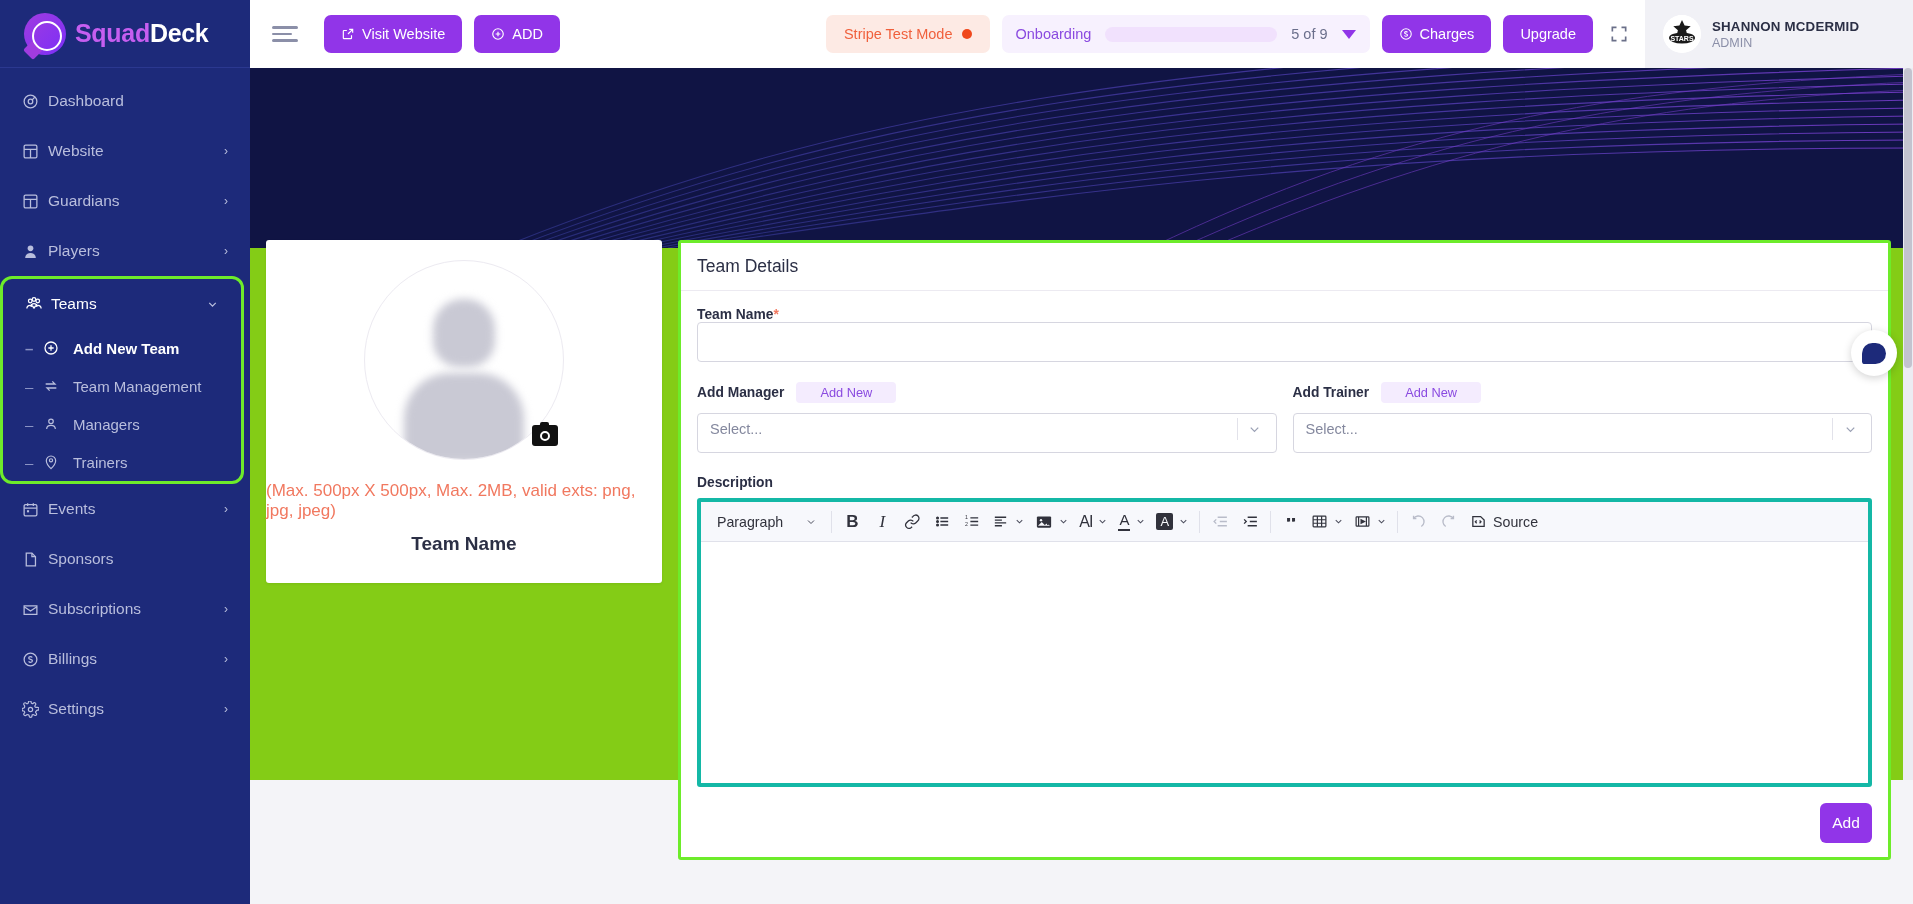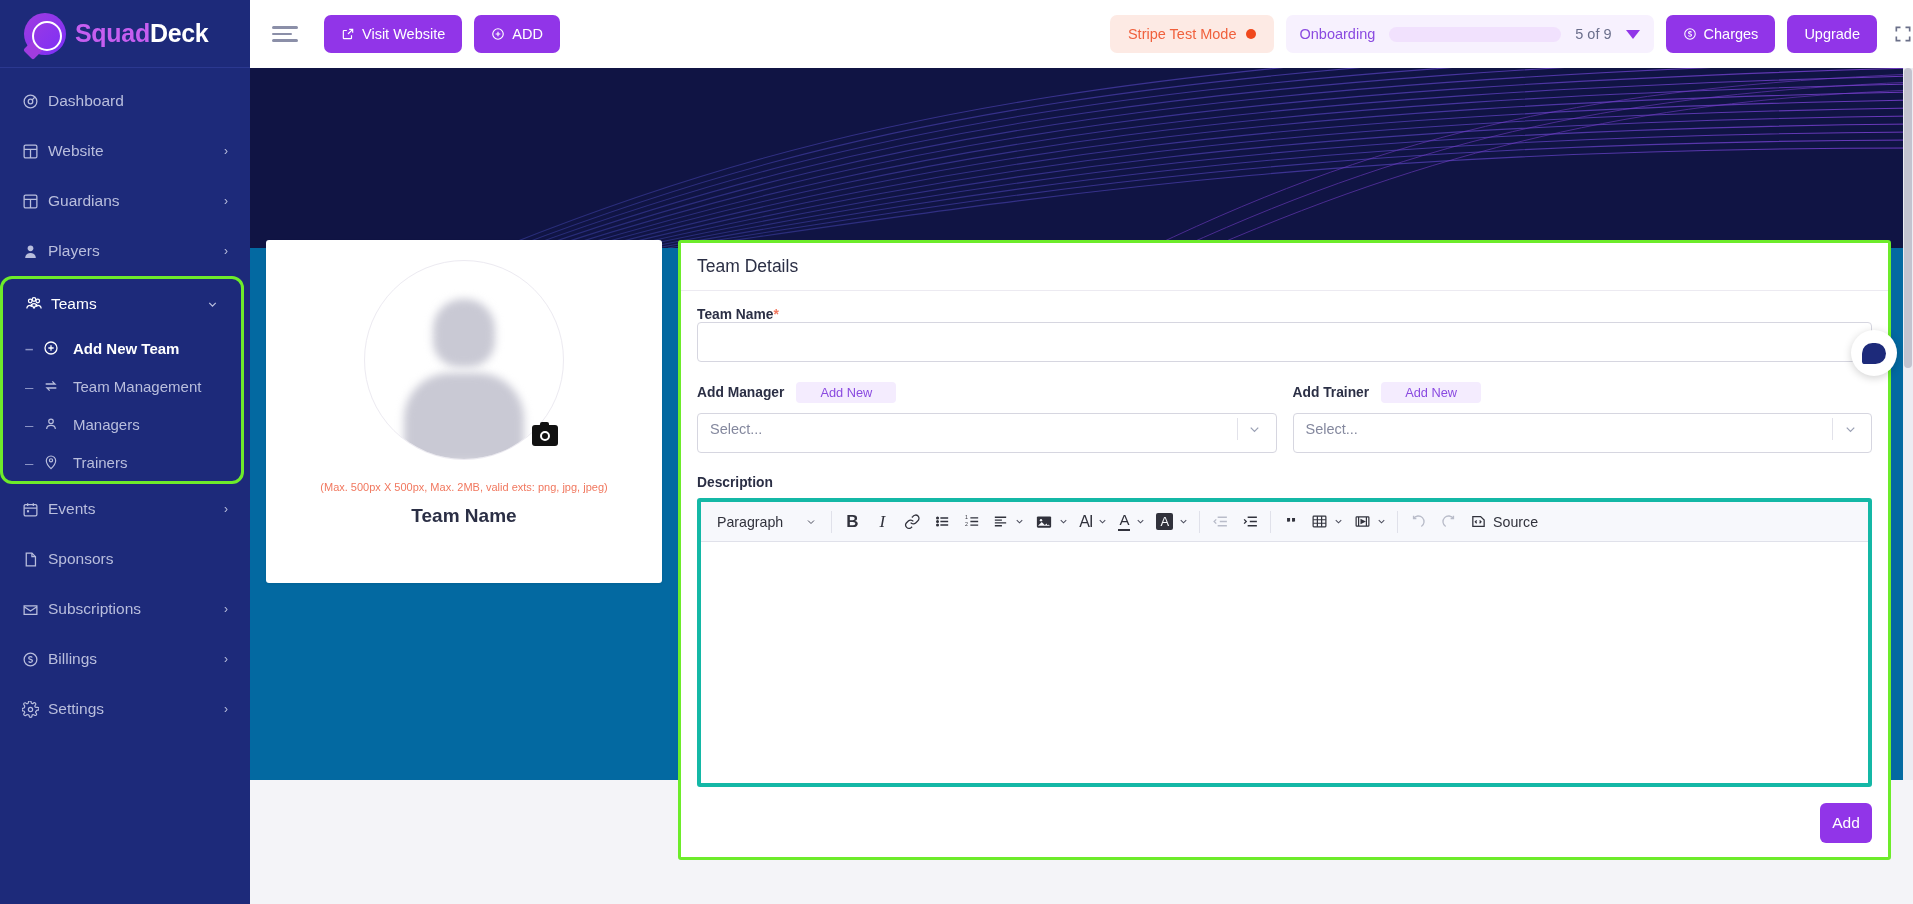--- a/index.html
+++ b/index.html
@@ -65,21 +65,21 @@
   .sub-item {
     display: flex; align-items: center; gap: 8px;
     height: 38px; padding: 0 22px;
     color: #b9bedd; font-size: 15px; cursor: pointer;
   }
   .sub-item .dash { color: #8b93c4; width: 10px; }
   .sub-item .sic { width: 22px; display: flex; align-items: center; }
   .sub-item.bold { color: #ffffff; font-weight: bold; }
 
   
-  .main { flex: 1; height: 780px; position: relative; background: #0369a1; }
+  .main { flex: 1; height: 780px; position: relative; background: #84cc16; }
 
   .topbar {
     height: 68px; background: #ffffff;
     display: flex; align-items: center;
     padding-left: 22px; padding-right: 0;
     position: relative; z-index: 20;
   }
   .burger { width: 26px; cursor: pointer; }
   .burger span {
     display: block; height: 2.5px; background: #8b8fa8;
@@ -184,21 +184,21 @@
     background: #111; display: flex; align-items: center; justify-content: center;
     cursor: pointer;
   }
   .cam-badge .lens {
     width: 10px; height: 10px; border-radius: 50%; border: 2px solid #fff;
   }
   .cam-badge::before {
     content: ""; position: absolute; top: -3px; left: 8px;
     width: 9px; height: 4px; background: #111; border-radius: 2px 2px 0 0;
   }
-  .photo-hint { color: #f1785f; font-size: 11px; margin-top: 21px; }
+  .photo-hint { color: #f1785f; font-size: 17px; margin-top: 21px; }
   .photo-title { color: #2b2f45; font-size: 19px; font-weight: bold; margin-top: 12px; }
 
   .form-card {
     flex: 1; height: 620px; background: #ffffff;
     border: 3px solid #6dec2a; border-radius: 3px;
     position: relative; display: flex; flex-direction: column;
   }
   .form-head {
     height: 48px; display: flex; align-items: center;
     padding: 0 16px; border-bottom: 1px solid #eceaf1;
@@ -525,20 +525,34 @@
       <button class="btn btn-purple gap-s">
         <span>Upgrade</span>
       </button>
 
       <span class="expand-icon">
         <svg width="20" height="20" viewBox="0 0 24 24" fill="none" stroke="currentColor" stroke-width="2">
             <path d="M4 9V4h5M20 9V4h-5M4 15v5h5M20 15v5h-5"></path>
           </svg>
       </span>
 
+      <div class="user-box">
+        <span class="avatar-logo">
+          <svg width="38" height="38" viewBox="0 0 38 38">
+            <circle cx="19" cy="19" r="19" fill="#ffffff"></circle>
+            <path d="M19 5l2.6 5.6 6.1.6-4.6 4.1 1.4 6-5.5-3.2-5.5 3.2 1.4-6-4.6-4.1 6.1-.6z" fill="#1a1a1a"></path>
+            <ellipse cx="19" cy="23" rx="13" ry="5.5" fill="#1a1a1a"></ellipse>
+            <text x="19" y="25.5" font-size="7" font-family="Liberation Sans, sans-serif" font-weight="bold" fill="#ffffff" text-anchor="middle">STARS</text>
+          </svg>
+        </span>
+        <span>
+          <div class="user-name">SHANNON MCDERMID</div>
+          <div class="user-role">ADMIN</div>
+        </span>
+      </div>
     </header>
 
     <div class="banner">
       <svg viewBox="0 0 1663 180" preserveAspectRatio="none">
         <defs>
           <linearGradient id="wg" x1="0" y1="0" x2="1" y2="0">
             <stop offset="0%" stop-color="#2b3080"></stop>
             <stop offset="60%" stop-color="#4a3aa8"></stop>
             <stop offset="100%" stop-color="#7a3fd0"></stop>
           </linearGradient>

